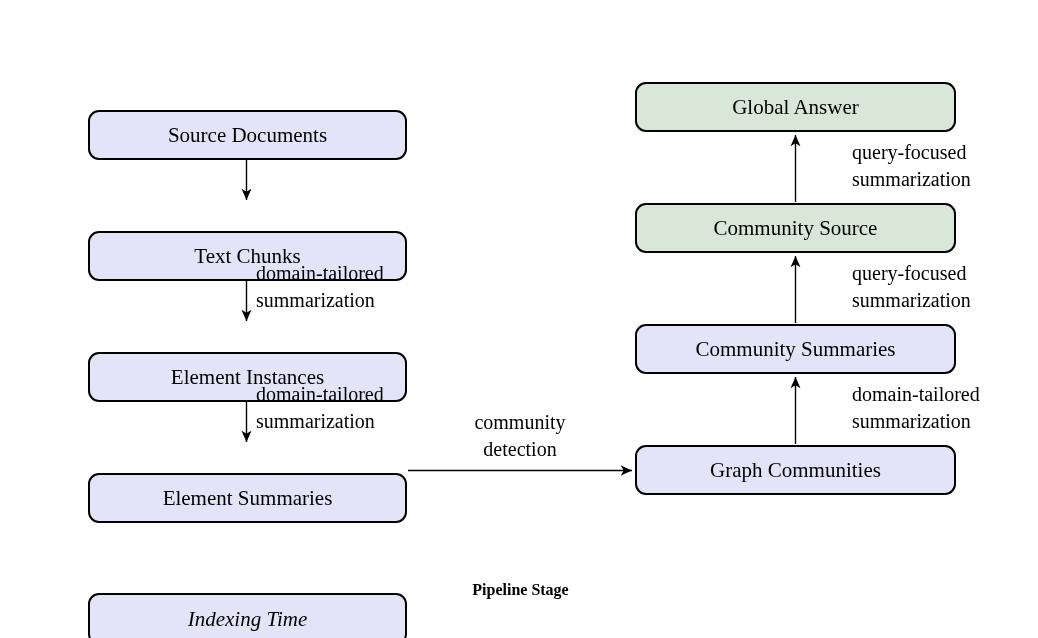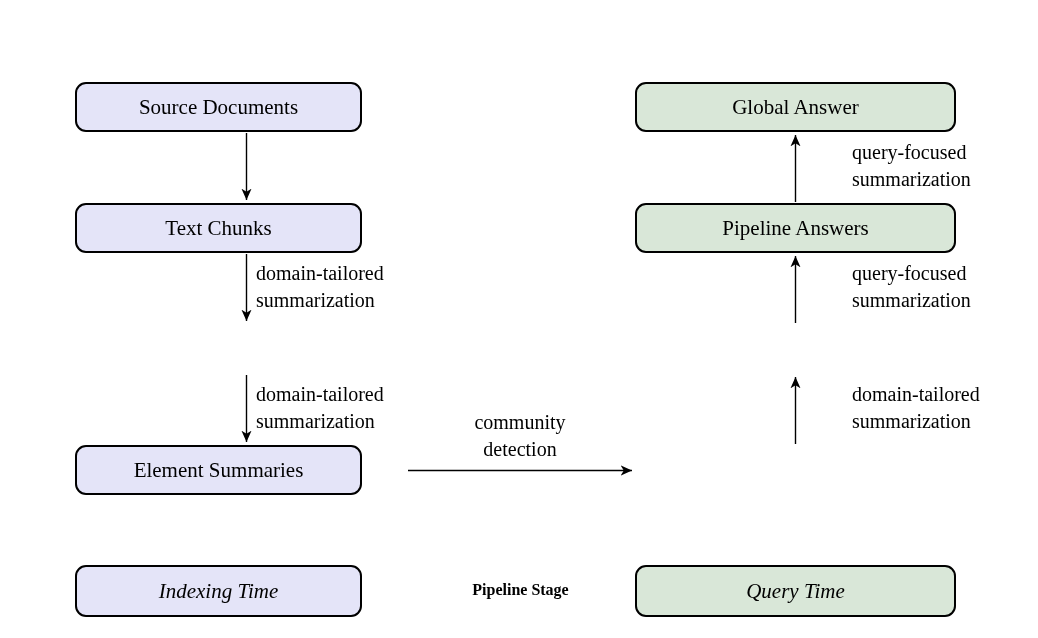--- a/index.html
+++ b/index.html
@@ -32,21 +32,21 @@
     border-radius: 11px;
     display: flex;
     align-items: center;
     justify-content: center;
     font-size: 21px;
     line-height: 1;
     white-space: nowrap;
   }
   .node.indexing { background: var(--indexing-fill); }
   .node.query    { background: var(--query-fill); }
-  .col-left  { left: 75px;  width: 287px; }
+  .col-left  { left: 88px;  width: 319px; margin-top: 28px; }
   .col-right { left: 635px; width: 321px; }
   .row-0 { top: 82px; }
   .row-1 { top: 203px; justify-content: center; }
   .row-2 { top: 324px; }
   .row-3 { top: 445px; }
   .legend-row { top: 565px; height: 52px; font-style: italic; align-items: center; }
   .edge-label {
     position: absolute;
     font-size: 20px;
     line-height: 27px;
@@ -97,29 +97,38 @@
 
     <line x1="408" y1="470.5" x2="632" y2="470.5" stroke="#000" stroke-width="1.4" marker-end="url(#arrow)"></line>
   </svg>
 
   <div class="node indexing col-left row-0">
     <span>Source Documents</span>
   </div>
   <div class="node indexing col-left row-1">
     <span>Text Chunks</span>
   </div>
+  <div class="node indexing col-left row-2">
+    <span>Element Instances</span>
+  </div>
   <div class="node indexing col-left row-3">
     <span>Element Summaries</span>
   </div>
 
   <div class="node query col-right row-0">
     <span>Global Answer</span>
   </div>
   <div class="node query col-right row-1">
-    <span>Pipeline Answers</span>
+    <span>Community Source</span>
+  </div>
+  <div class="node indexing col-right row-2">
+    <span>Community Summaries</span>
+  </div>
+  <div class="node indexing col-right row-3">
+    <span>Graph Communities</span>
   </div>
 
   <div class="edge-label left-col lbl-gap-1">
     <div>domain-tailored</div>
     <div>summarization</div>
   </div>
   <div class="edge-label left-col lbl-gap-2">
     <div>domain-tailored</div>
     <div>summarization</div>
   </div>
@@ -139,17 +148,14 @@
 
   <div class="edge-label cross">
     <div>community</div>
     <div>detection</div>
   </div>
 
   <div class="node indexing col-left legend-row">
     <span>Indexing Time</span>
   </div>
   <div class="stage-label">Pipeline Stage</div>
-  <div class="node query col-right legend-row">
-    <span>Query Time</span>
-  </div>
 
 </div>
 
 </body></html>

